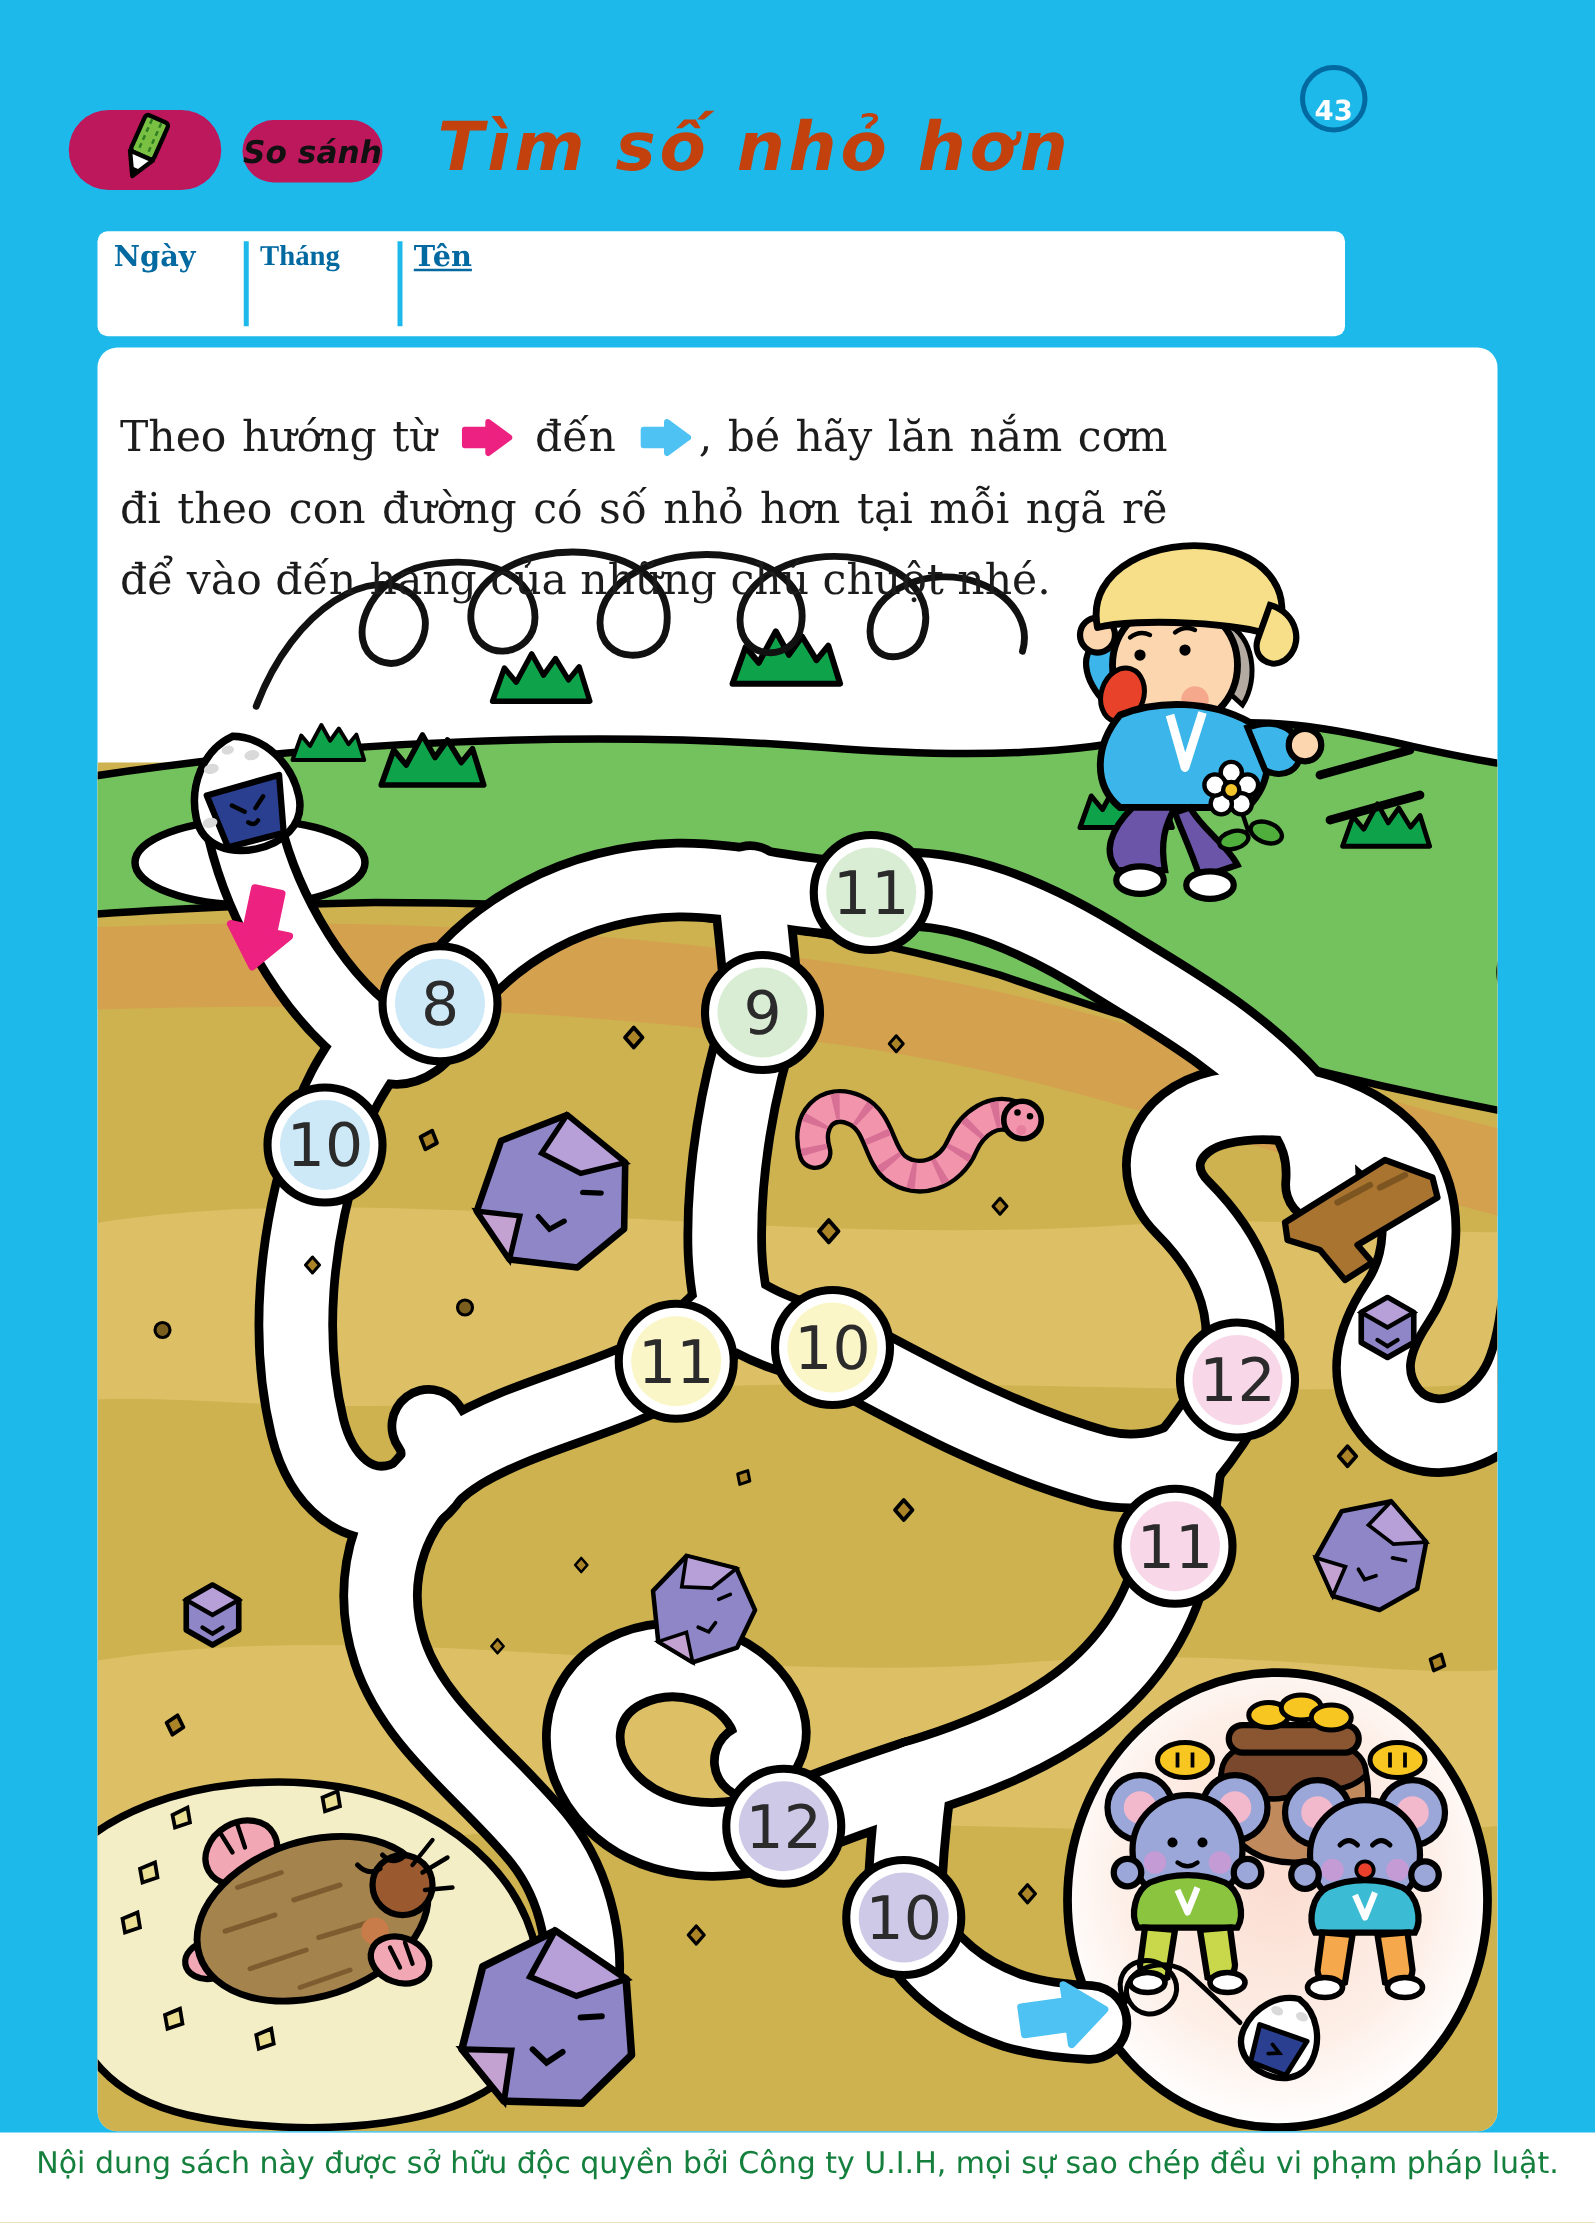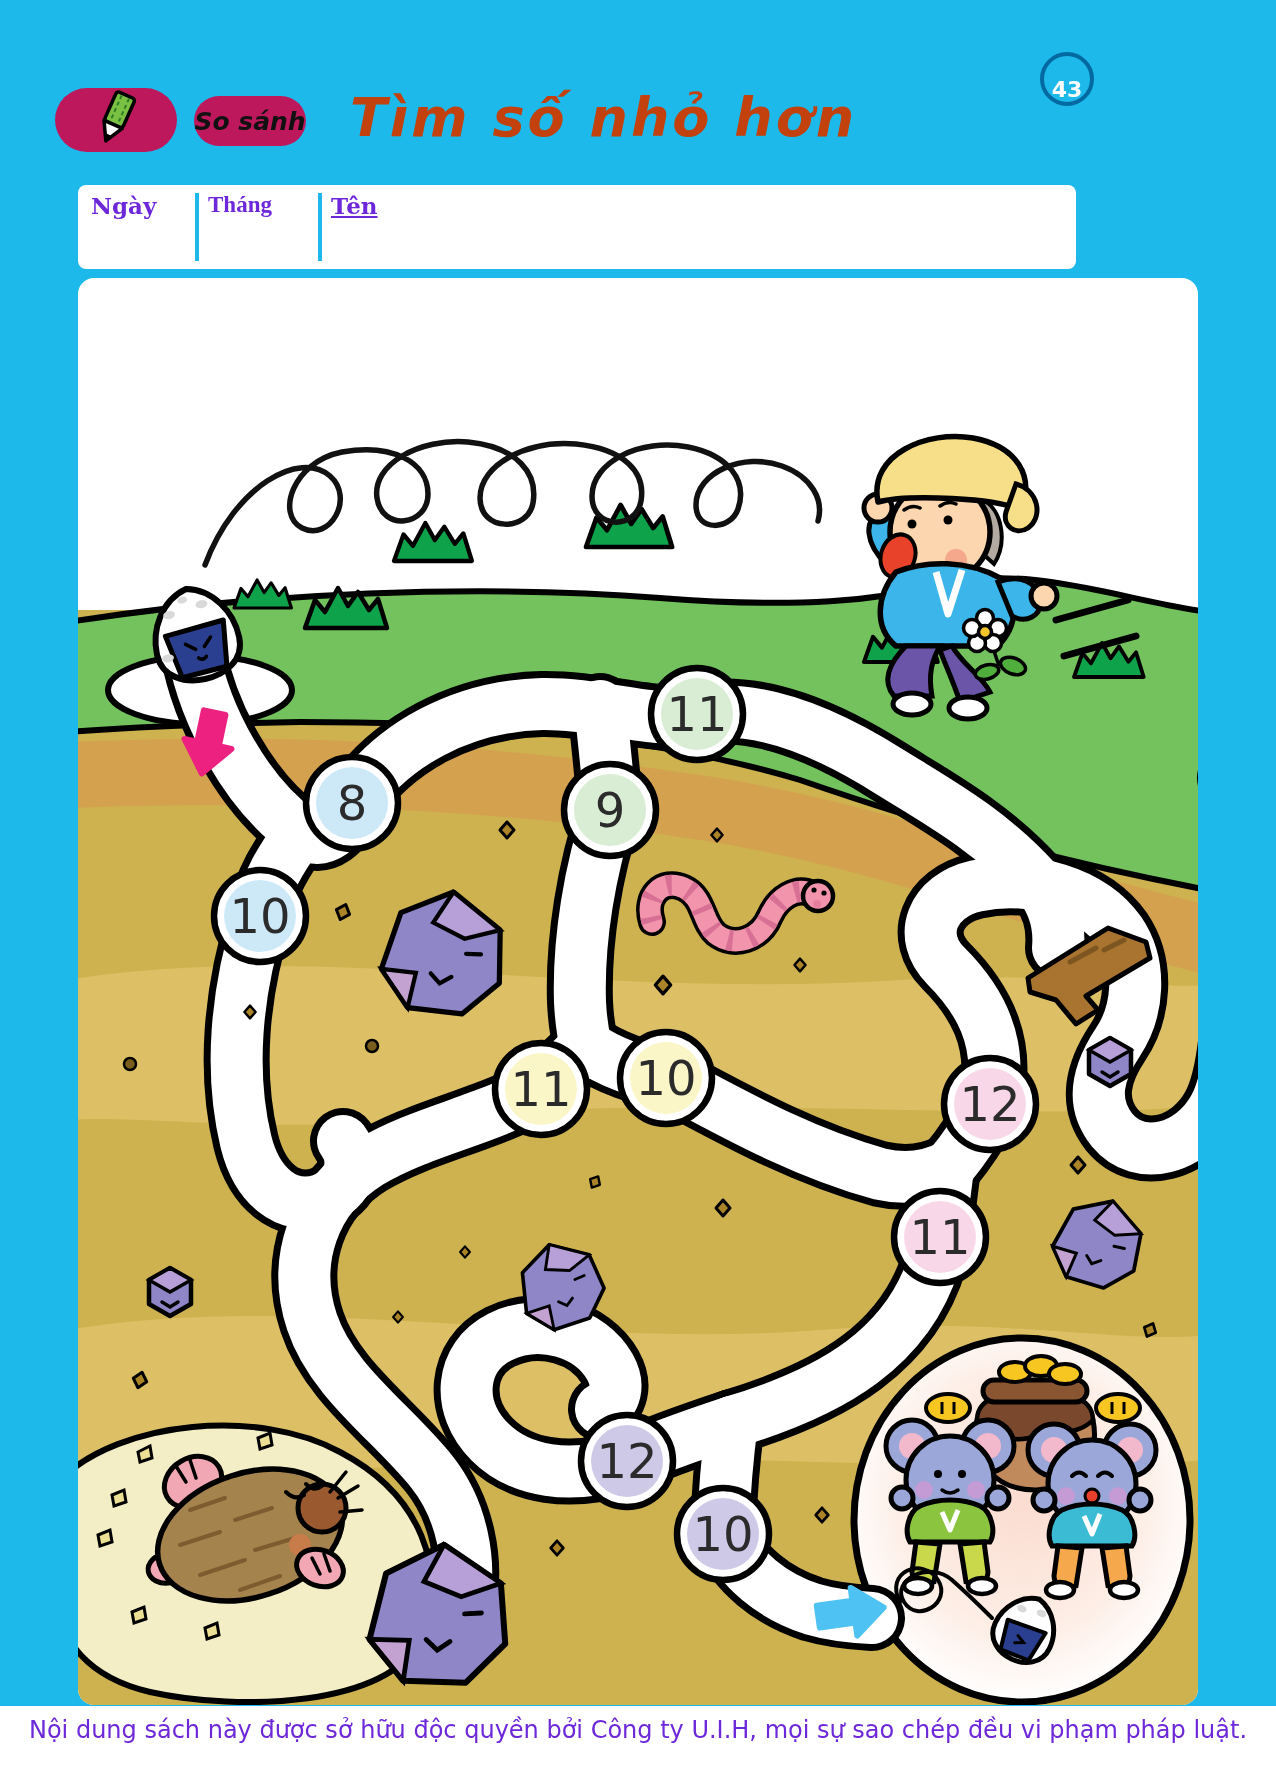--- a/index.html
+++ b/index.html
@@ -15,41 +15,41 @@
   .cat-pill{left:194px;top:96px;width:112px;height:50px;border-radius:26px;}
   .cat-pill span{font:italic 700 25px "DejaVu Sans",sans-serif;color:#111;}
   .title{position:absolute;left:350px;top:86px;z-index:2;color:#c2410c;
          font:italic 700 54px "DejaVu Sans",sans-serif;letter-spacing:3px;}
   .page-num{position:absolute;left:1040px;top:52px;width:46px;height:46px;border:4px solid #0369a1;
             border-radius:50%;z-index:2;display:flex;align-items:flex-end;justify-content:center;
             color:#fff;font:700 22px "DejaVu Sans",sans-serif;}
   
   .form-box{position:absolute;left:78px;top:185px;width:998px;height:84px;background:#fff;
             border-radius:8px;z-index:2;}
-  .form-label{position:absolute;top:7px;font:700 23px "DejaVu Serif",serif;color:#6d28d9;}
+  .form-label{position:absolute;top:7px;font:700 23px "DejaVu Serif",serif;color:#0369a1;}
   .fl-0{left:13px;} .fl-1{left:130px;font-family:Liberation Serif, serif;} .fl-2{left:253px;text-decoration:underline;}
   .form-sep{position:absolute;top:8px;width:4px;height:68px;background:#1db9ea;}
   .fs-0{left:117px;} .fs-1{left:240px;}
   
   .badge{position:absolute;left:912px;top:192px;width:176px;height:212px;z-index:3;}
   
   .instruction{position:absolute;left:96px;top:288px;width:838px;z-index:2;
                font:400 34px/1.68 "DejaVu Serif",serif;color:#1c1c1c;text-align:justify;}
   .instruction svg{vertical-align:-5px;margin:0 6px;}
   
   .art{position:absolute;left:78px;top:420px;width:1120px;height:1285px;z-index:1;
        border-radius:0 0 16px 16px;overflow:hidden;}
   .net-black{stroke:#000;stroke-width:66;fill:none;stroke-linecap:round;stroke-linejoin:round;}
   .net-white{stroke:#fff;stroke-width:52;fill:none;stroke-linecap:round;stroke-linejoin:round;}
   .node-ring{fill:#fff;stroke:#000;stroke-width:6.5;}
   .node text{font:400 48px "DejaVu Sans",sans-serif;fill:#2b2b2b;text-anchor:middle;}
   .badge-text{font:700 27px "DejaVu Sans",sans-serif;fill:#e8232d;text-anchor:middle;}
   
   .footer{position:absolute;left:0;top:1716px;width:1276px;text-align:center;z-index:2;
-          font:400 24px "DejaVu Sans",sans-serif;color:#6d28d9;}
+          font:400 24px "DejaVu Sans",sans-serif;color:#15803d;}
 </style>
 </head>
 <body>
 
 <div class="page">
   <div class="frame"></div>
   <div class="content-box"></div>
 
   <div class="pill pencil-pill">
     <span>
@@ -74,20 +74,28 @@
 
   <div class="form-box">
     <span class="form-label fl-0">Ngày</span>
     <span class="form-label fl-1">Tháng</span>
     <span class="form-label fl-2">Tên</span>
     <div class="form-sep fs-0"></div>
     <div class="form-sep fs-1"></div>
   </div>
 
 
+  <p class="instruction"><span>Theo hướng từ</span>
+    <svg width="42" height="32" viewBox="-27 -16 54 32">
+        <path d="M-22,-8 L2,-8 L2,-16 L24,0 L2,16 L2,8 L-22,8 Z" fill="#ec2180" stroke="#ec2180" stroke-width="6" stroke-linejoin="round"></path>
+      </svg>
+    <span>đến</span>
+    <svg width="42" height="32" viewBox="-27 -16 54 32">
+        <path d="M-22,-8 L2,-8 L2,-16 L24,0 L2,16 L2,8 L-22,8 Z" fill="#4ec2f2" stroke="#4ec2f2" stroke-width="6" stroke-linejoin="round"></path>
+      </svg><span>, bé hãy lăn nắm cơm đi theo con đường có số nhỏ hơn tại mỗi ngã rẽ để vào đến hang của những chú chuột nhé.</span></p>
 
   <div class="art">
     <svg width="1120" height="1285" viewBox="78 420 1120 1285">
       <defs>
         <radialGradient id="denGrad" cx="50%" cy="45%" r="65%">
           <stop offset="0%" stop-color="#fbdcd0"></stop>
           <stop offset="55%" stop-color="#fdeee6"></stop>
           <stop offset="85%" stop-color="#ffffff"></stop>
         </radialGradient>
         <g id="net">

